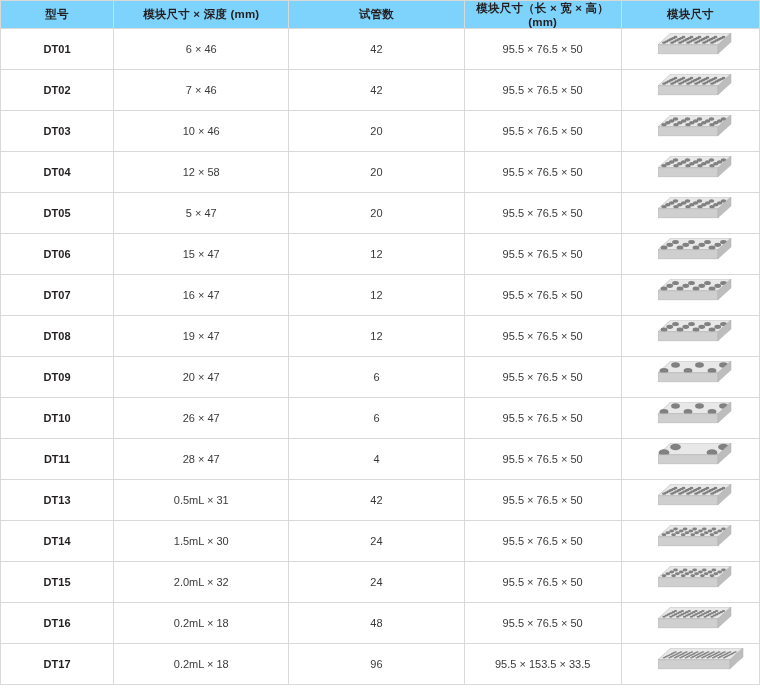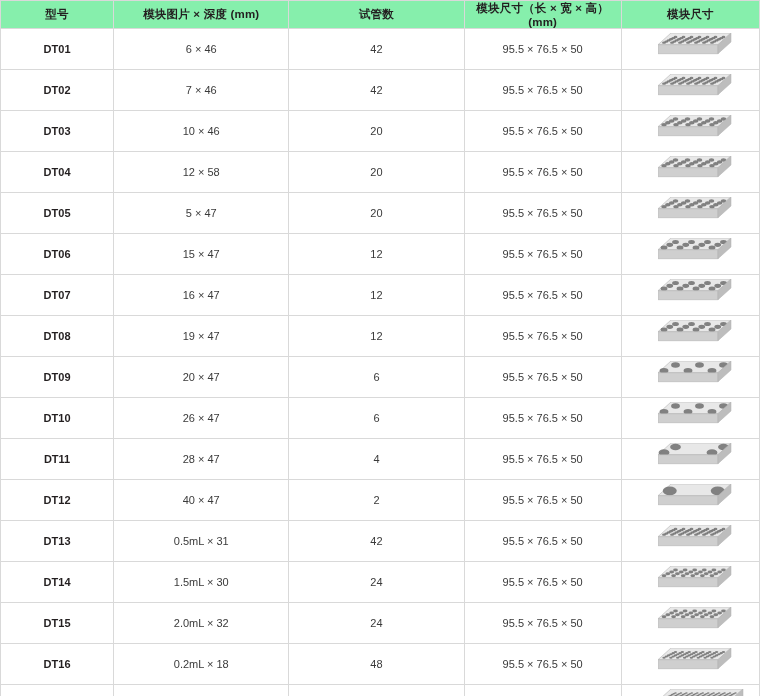--- a/index.html
+++ b/index.html
@@ -24,21 +24,21 @@
     border: 1px solid #d9d9d9;
     text-align: center;
     vertical-align: middle;
     padding: 0;
   }
   thead th {
     height: 26px;
     font-size: 11.5px;
     font-weight: bold;
     color: #231f20;
-    background: #86efac;
+    background: #7dd3fc;
     letter-spacing: 0.2px;
   }
   tbody td {
     height: 40px;
     font-size: 11px;
     color: #3a3a3a;
   }
   td.model {
     font-weight: bold;
     font-size: 11px;
@@ -75,21 +75,21 @@
   <colgroup>
     <col class="col-model">
     <col class="col-dim">
     <col class="col-count">
     <col class="col-size">
     <col class="col-img">
   </colgroup>
   <thead>
     <tr>
       <th>型号</th>
-      <th>模块图片 × 深度 (mm)</th>
+      <th>模块尺寸 × 深度 (mm)</th>
       <th>试管数</th>
       <th>模块尺寸（长 × 宽 × 高）(mm)</th>
       <th>模块尺寸</th>
     </tr>
   </thead>
   <tbody id="table-body">
       <tr>
         <td class="model">DT01</td>
         <td>6 × 46</td>
         <td>42</td>
@@ -458,39 +458,20 @@
         <td>95.5 × 76.5 × 50</td>
         <td class="img-cell">
           <div class="block-wrap">
             <div class="block">
               <svg width="75" height="24.700000000000003" viewBox="0 0 75 24.700000000000003">
     <polygon points="13,0 73,0 60,11.700000000000001 0,11.700000000000001" fill="#e8e8e8" stroke="#b5b5b5" stroke-width="0.6"></polygon>
     <ellipse cx="17.50" cy="4.00" rx="5.4" ry="3.35" fill="#6f6f6f" opacity="0.85"></ellipse>
                 <ellipse cx="65.50" cy="4.00" rx="5.4" ry="3.35" fill="#6f6f6f" opacity="0.85"></ellipse>
                 <ellipse cx="6.00" cy="9.70" rx="5.4" ry="3.35" fill="#6f6f6f" opacity="0.85"></ellipse>
                 <ellipse cx="54.00" cy="9.70" rx="5.4" ry="3.35" fill="#6f6f6f" opacity="0.85"></ellipse>
-    <polygon points="0,11.700000000000001 60,11.700000000000001 60,20.700000000000003 0,20.700000000000003" fill="#cfcfcf" stroke="#b5b5b5" stroke-width="0.6"></polygon>
-    <polygon points="60,11.700000000000001 73,0 73,9 60,20.700000000000003" fill="#bdbdbd" stroke="#b5b5b5" stroke-width="0.6"></polygon>
-  </svg>
-            </div>
-          </div>
-        </td>
-      </tr>
-      <tr>
-        <td class="model">DT12</td>
-        <td>40 × 47</td>
-        <td>2</td>
-        <td>95.5 × 76.5 × 50</td>
-        <td class="img-cell">
-          <div class="block-wrap">
-            <div class="block">
-              <svg width="75" height="24.700000000000003" viewBox="0 0 75 24.700000000000003">
-    <polygon points="13,0 73,0 60,11.700000000000001 0,11.700000000000001" fill="#e8e8e8" stroke="#b5b5b5" stroke-width="0.6"></polygon>
-    <ellipse cx="11.75" cy="6.85" rx="7" ry="4.34" fill="#6f6f6f" opacity="0.85"></ellipse>
-                <ellipse cx="59.75" cy="6.85" rx="7" ry="4.34" fill="#6f6f6f" opacity="0.85"></ellipse>
     <polygon points="0,11.700000000000001 60,11.700000000000001 60,20.700000000000003 0,20.700000000000003" fill="#cfcfcf" stroke="#b5b5b5" stroke-width="0.6"></polygon>
     <polygon points="60,11.700000000000001 73,0 73,9 60,20.700000000000003" fill="#bdbdbd" stroke="#b5b5b5" stroke-width="0.6"></polygon>
   </svg>
             </div>
           </div>
         </td>
       </tr>
       <tr>
         <td class="model">DT13</td>
         <td>0.5mL × 31</td>

